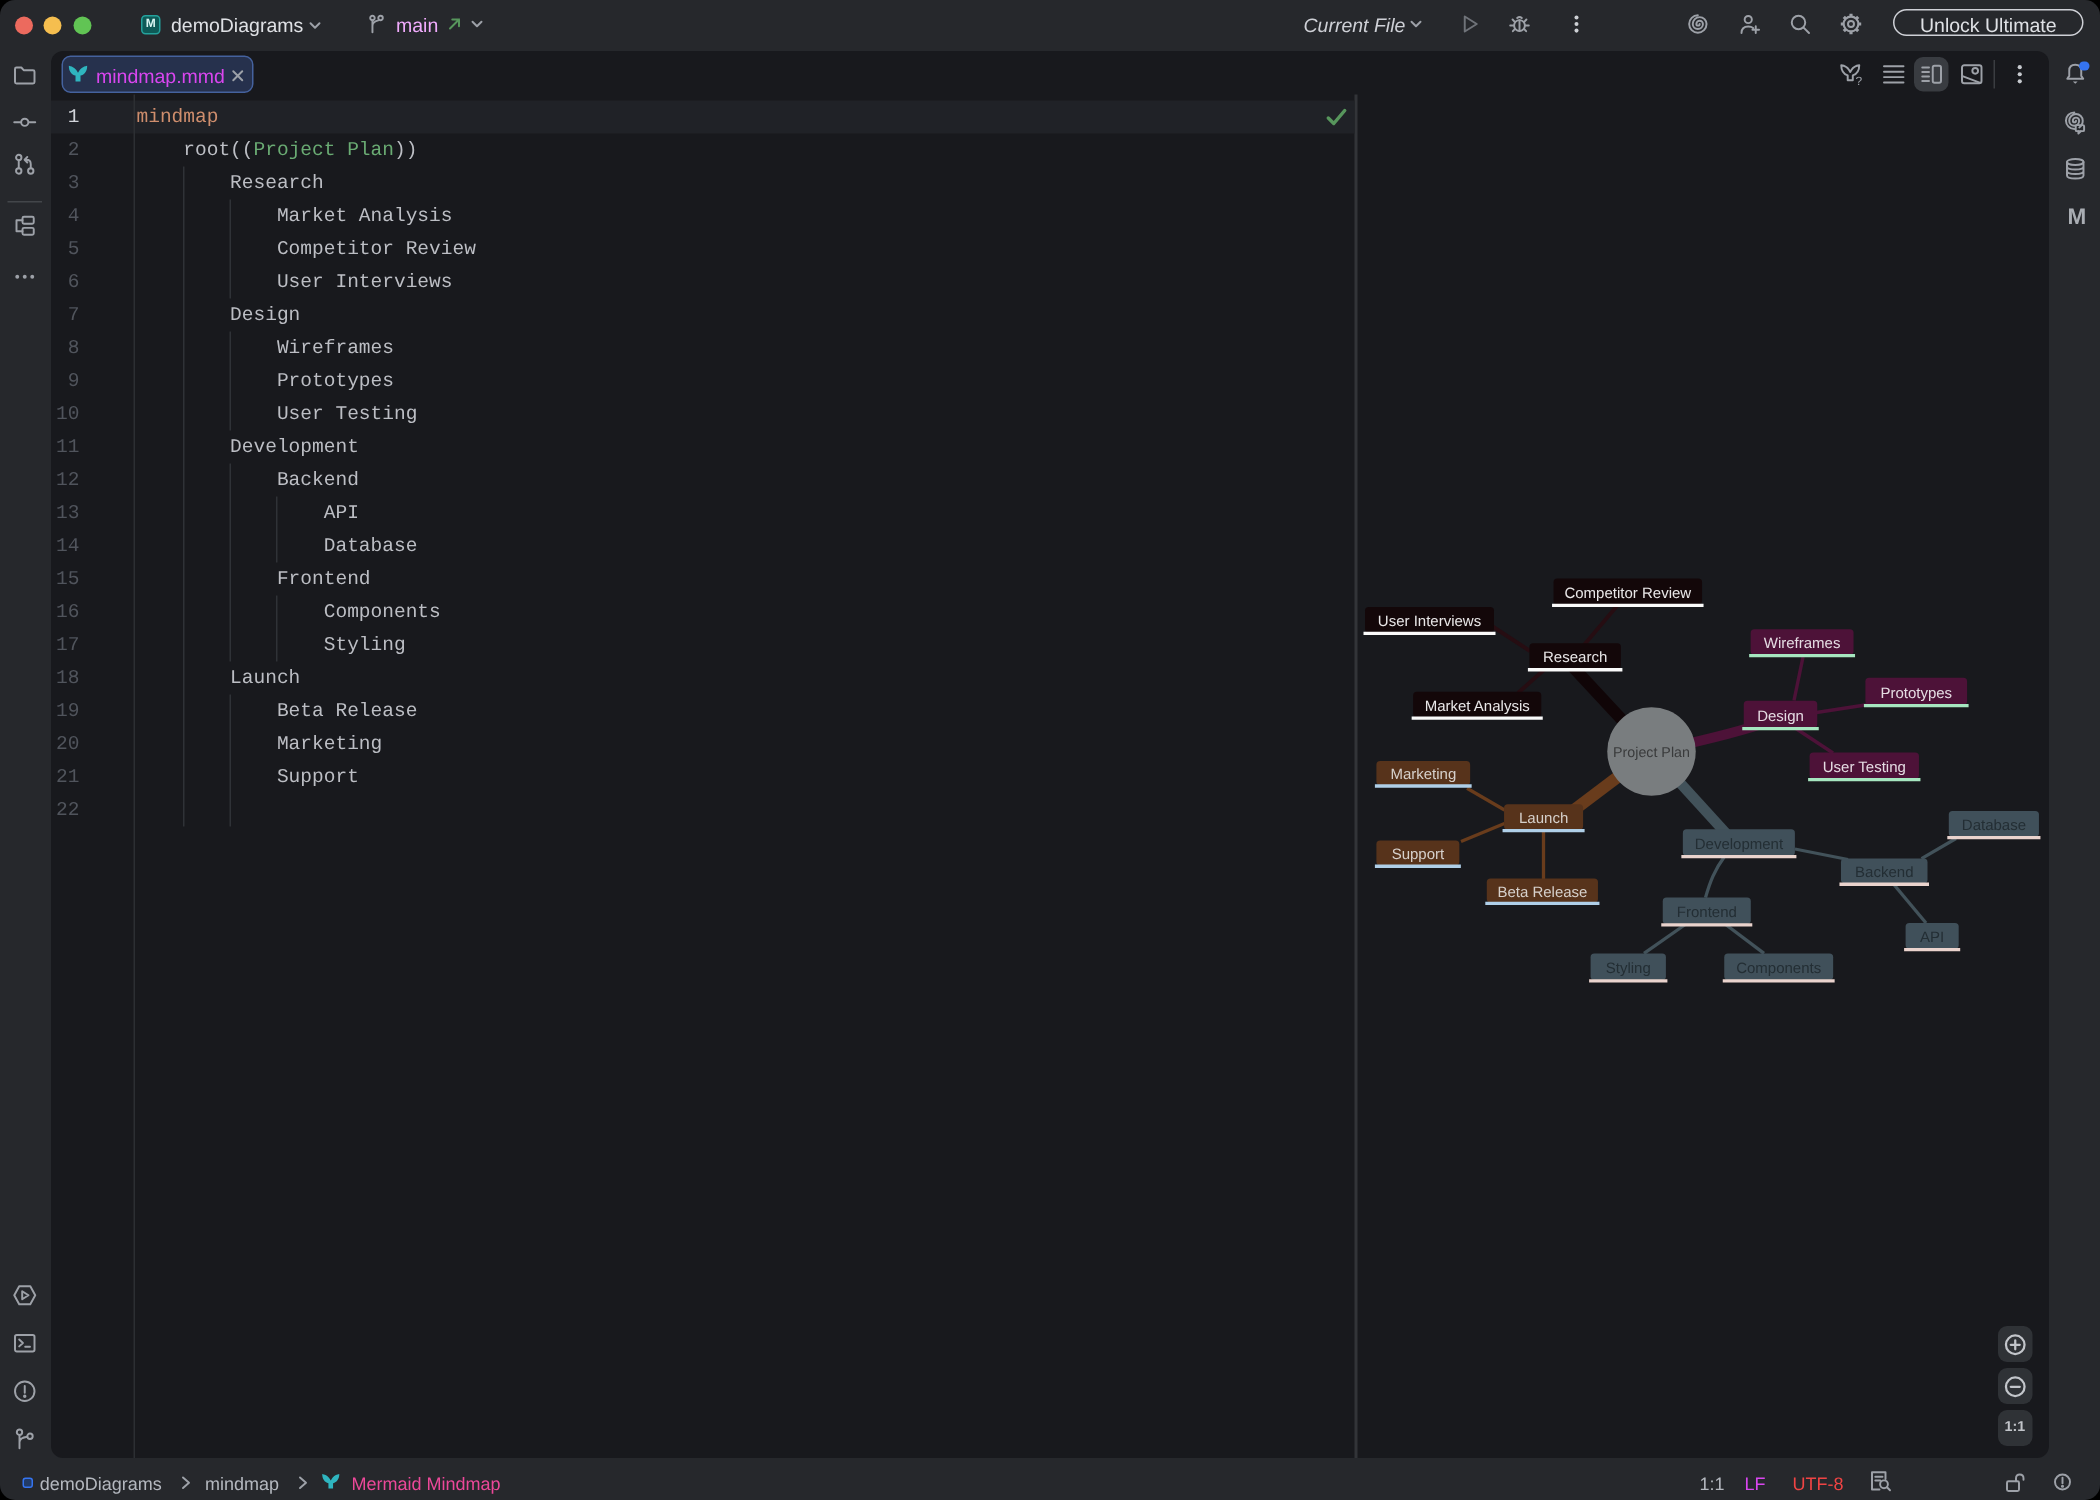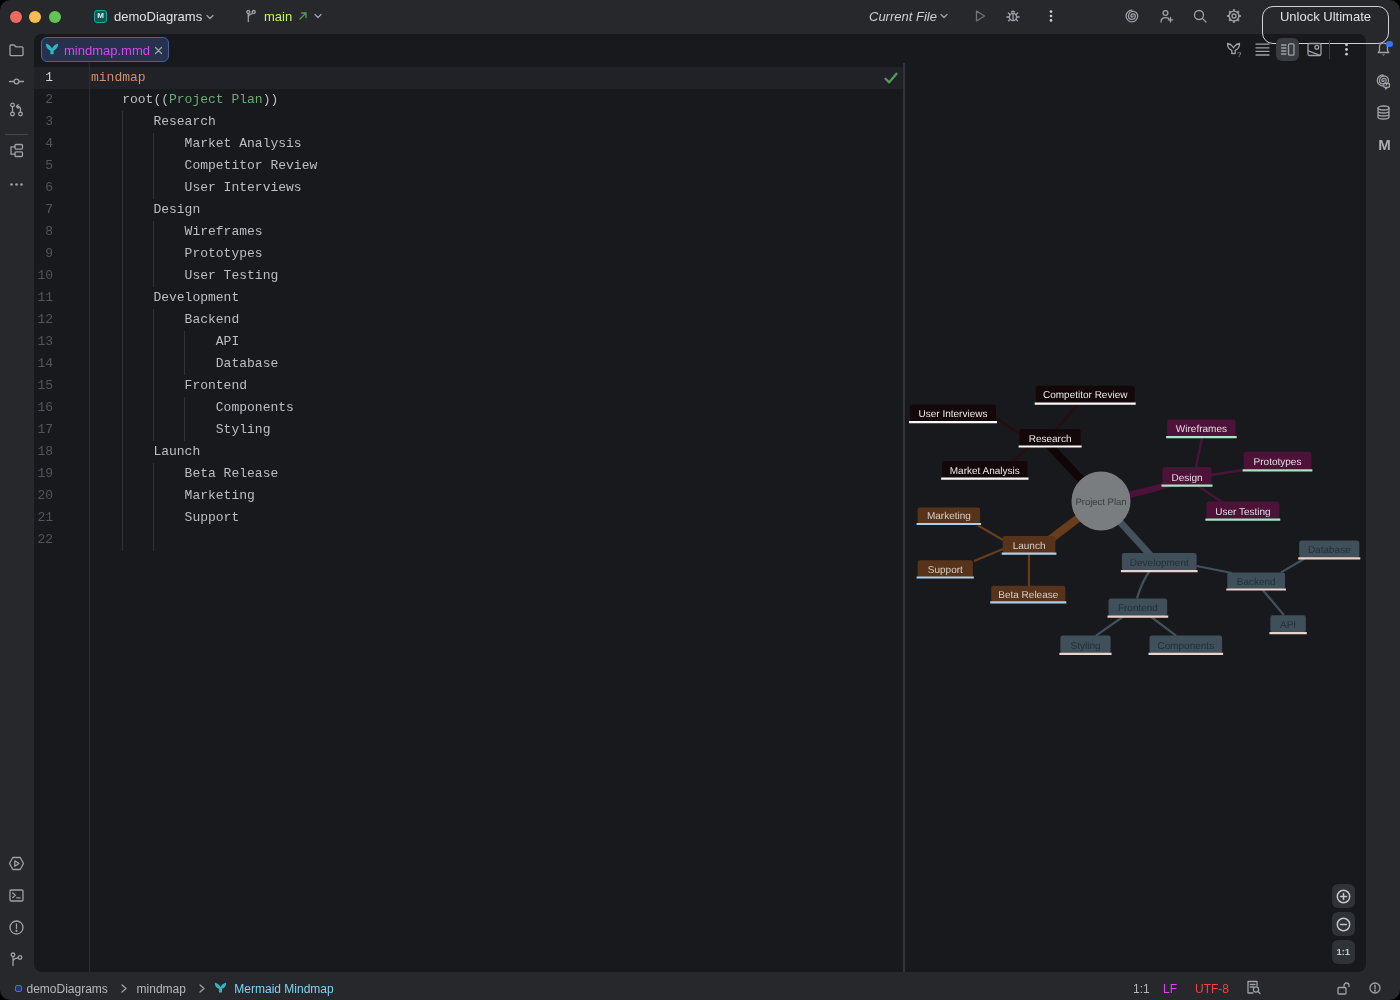--- a/index.html
+++ b/index.html
@@ -28,21 +28,21 @@
   <div class="abs" style="left:94px;top:10px;width:13px;height:13px;border-radius:3px;background:#0E5A57;border:1.5px solid #24A19C;color:#D8F5F2;font-size:8px;font-weight:bold;text-align:center;line-height:10px;">M</div>
   <div class="abs t13" style="left:114px;top:9px;color:#DFE1E5;">demoDiagrams</div>
   <svg class="abs icon" style="left:204px;top:10.5px;" width="12" height="12" viewBox="0 0 12 12">
       <path d="M3,4.5 L6,7.5 L9,4.5"></path>
     </svg>
   <svg class="abs icon" style="left:244px;top:9px;" width="14" height="14" viewBox="0 0 14 14">
       <circle cx="4.3" cy="3" r="1.5"></circle>
       <circle cx="9.7" cy="3" r="1.5"></circle>
       <path d="M4.3,4.5 L4.3,12.5 M4.3,8.3 Q4.3,5.6 8.2,4.6"></path>
     </svg>
-  <div class="abs t13" style="left:264px;top:9px;color:#bef264;">main</div>
+  <div class="abs t13" style="left:264px;top:9px;color:#f0abfc;">main</div>
   <svg class="abs" style="left:297px;top:10px;" width="12" height="12" viewBox="0 0 12 12" fill="none" stroke="#57965C" stroke-width="1.3" stroke-linecap="round">
       <path d="M3,9 L9,3 M4.5,3 L9,3 L9,7.5"></path>
     </svg>
   <svg class="abs icon" style="left:312px;top:10px;" width="12" height="12" viewBox="0 0 12 12">
       <path d="M3,4.5 L6,7.5 L9,4.5"></path>
     </svg>
   <div class="abs t13" style="left:869px;top:9px;font-style:italic;">Current File</div>
   <svg class="abs icon" style="left:938px;top:10px;" width="12" height="12" viewBox="0 0 12 12">
       <path d="M3,4.5 L6,7.5 L9,4.5"></path>
     </svg>
@@ -69,21 +69,21 @@
       <circle cx="7" cy="7" r="4.5"></circle>
       <path d="M10.4,10.4 L14,14"></path>
     </svg>
   <svg class="abs" style="left:1226px;top:8px;" width="16" height="16" viewBox="0 0 16 16" fill="none" stroke="#9DA1A8">
       <circle cx="8" cy="8" r="4.9" stroke-width="1.4"></circle>
       <circle cx="8" cy="8" r="2" stroke-width="1.3"></circle>
       <g stroke-width="2.1">
         <path d="M8,1.2 L8,3.1 M8,12.9 L8,14.8 M1.2,8 L3.1,8 M12.9,8 L14.8,8 M3.2,3.2 L4.5,4.5 M11.5,11.5 L12.8,12.8 M12.8,3.2 L11.5,4.5 M4.5,11.5 L3.2,12.8"></path>
       </g>
     </svg>
-  <div class="abs" style="left:1262px;top:5.5px;width:127px;height:38px;border:1px solid #CED0D6;border-radius:11px;color:#DFE1E5;font-size:13px;text-align:center;line-height:20px;">Unlock Ultimate</div>
+  <div class="abs" style="left:1262px;top:5.5px;width:127px;height:18px;border:1px solid #CED0D6;border-radius:11px;color:#DFE1E5;font-size:13px;text-align:center;line-height:20px;">Unlock Ultimate</div>
 
   <svg class="abs icon" style="left:8px;top:42px;" width="17" height="17" viewBox="0 0 17 17">
       <path d="M2,4 Q2,3 3,3 L6.2,3 L7.8,4.8 L14,4.8 Q15,4.8 15,5.8 L15,12.6 Q15,13.6 14,13.6 L3,13.6 Q2,13.6 2,12.6 Z"></path>
     </svg>
   <svg class="abs icon" style="left:8px;top:73px;" width="17" height="17" viewBox="0 0 17 17">
       <circle cx="8.5" cy="8.5" r="2.4"></circle>
       <path d="M1.5,8.5 L5.5,8.5 M11.5,8.5 L15.5,8.5"></path>
     </svg>
   <svg class="abs icon" style="left:8px;top:101px;" width="17" height="17" viewBox="0 0 17 17">
       <circle cx="4.5" cy="4" r="1.8"></circle>
@@ -339,21 +339,21 @@
   <svg class="abs icon" style="left:120px;top:984px;" width="8" height="9" viewBox="0 0 8 9" stroke="#7A7E85">
       <path d="M2,1 L6,4.5 L2,8"></path>
     </svg>
   <div class="abs" style="left:136.6px;top:981.5px;font-size:12px;color:#B4B8BF;">mindmap</div>
   <svg class="abs icon" style="left:198px;top:984px;" width="8" height="9" viewBox="0 0 8 9" stroke="#7A7E85">
       <path d="M2,1 L6,4.5 L2,8"></path>
     </svg>
   <svg class="abs" style="left:214px;top:981px;" width="13" height="13" viewBox="0 0 16 16" fill="#2FB5BF">
       <path d="M1,2 C1,2 5,2.6 6.7,5.4 L8,7.4 L9.3,5.4 C11,2.6 15,2 15,2 C15,6.2 13.1,8.6 9.9,9.6 L9.9,14 L6.1,14 L6.1,9.6 C2.9,8.6 1,6.2 1,2 Z"></path>
     </svg>
-  <div class="abs" style="left:234.3px;top:981.5px;font-size:12px;color:#7dd3fc;">Mermaid Mindmap</div>
+  <div class="abs" style="left:234.3px;top:981.5px;font-size:12px;color:#ec4899;">Mermaid Mindmap</div>
   <div class="abs" style="left:1133px;top:981.5px;font-size:12px;color:#B4B8BF;">1:1</div>
   <div class="abs" style="left:1163px;top:981.5px;font-size:12px;color:#d946ef;">LF</div>
   <div class="abs" style="left:1195px;top:981.5px;font-size:12px;color:#ef4444;">UTF-8</div>
   <svg class="abs icon" style="left:1246px;top:980px;" width="15" height="15" viewBox="0 0 15 15" stroke="#B4B8BF">
       <path d="M2,1.5 L11,1.5 L11,6 M2,1.5 L2,13 L7,13 M4.2,4.5 L9,4.5 M4.2,7 L7.5,7"></path>
       <circle cx="10" cy="9.5" r="2.6"></circle>
       <path d="M12,11.5 L14,13.5"></path>
     </svg>
   <div class="abs" style="left:1267.6px;top:1029px;font-size:12px;color:#fdba74;">4 spaces</div>
   <svg class="abs icon" style="left:1336px;top:981px;" width="15" height="15" viewBox="0 0 15 15" stroke="#B4B8BF">

